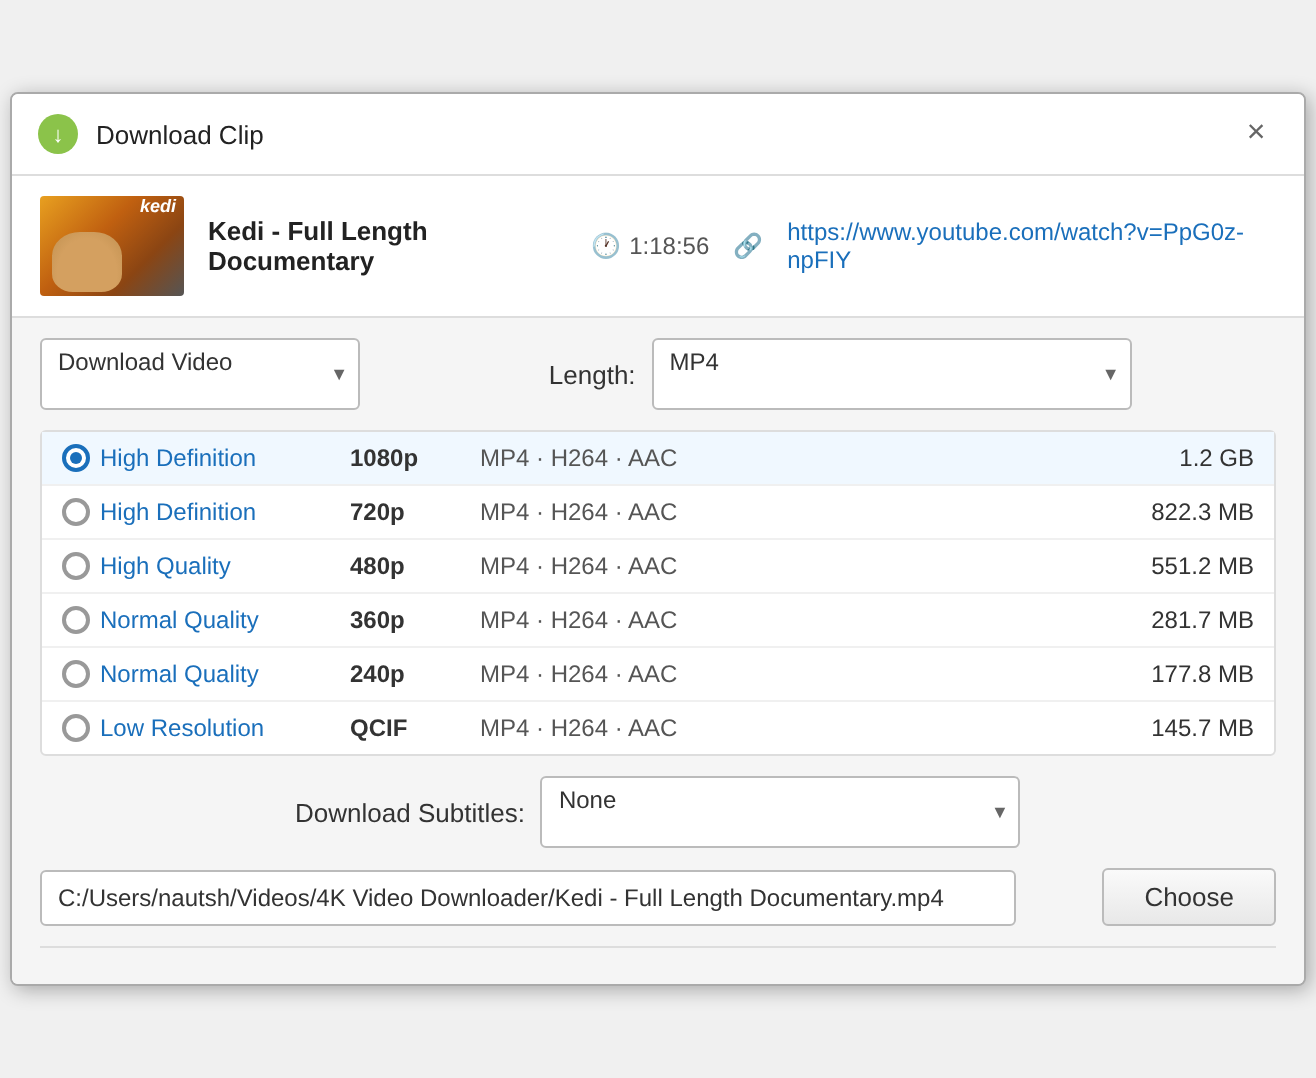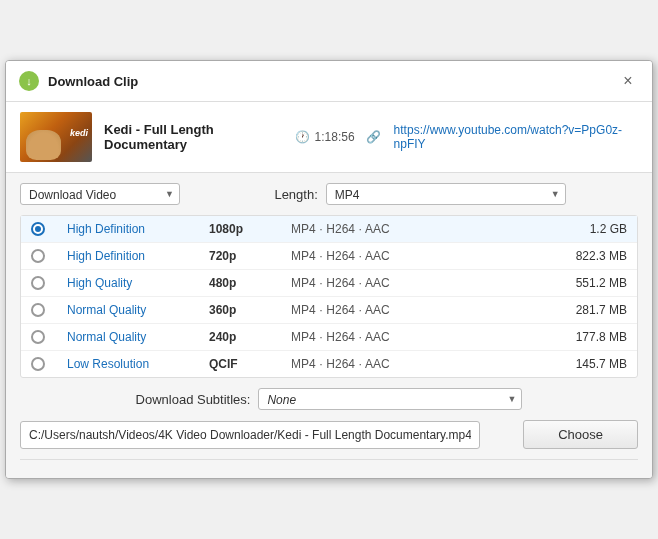--- a/index.html
+++ b/index.html
@@ -20,21 +20,21 @@
       align-items: center;
       justify-content: space-between;
     }
     .title-bar-left {
       display: flex;
       align-items: center;
       gap: 8px;
     }
     .title-text {
       font-size: 13px;
-      font-weight: 700;
+      font-weight: 400;
       color: #222;
     }
     .close-btn {
       width: 24px;
       height: 24px;
       background: none;
       border: none;
       cursor: pointer;
       font-size: 16px;
       color: #666;
@@ -64,21 +64,21 @@
       position: absolute;
       bottom: 2px;
       left: 6px;
       width: 35px;
       height: 30px;
       background: radial-gradient(ellipse at 50% 70%, #d4a060 60%, #c09050 100%);
       border-radius: 40% 40% 30% 30%;
     }
     .thumbnail-text {
       position: absolute;
-      top: 16px;
+      top: 0;
       right: 4px;
       color: white;
       font-size: 9px;
       font-style: italic;
       font-weight: bold;
       text-align: right;
     }
     .video-meta { display: flex; gap: 4px; }
     .video-title { font-size: 13px; font-weight: 600; color: #222; }
     .video-details { display: flex; align-items: center; gap: 12px; }
@@ -94,21 +94,21 @@
       gap: 12px;
       margin-bottom: 10px;
     }
     .format-row-left { flex: 1; }
     .format-row-right { display: flex; align-items: center; gap: 8px; flex: 1.5; }
     .format-label { font-size: 13px; color: #333; }
     select, .custom-select {
       border: 1px solid #bbb;
       background: #fff;
       border-radius: 3px;
-      padding: 4px 24px 2px 8px;
+      padding: 4px 24px 16px 8px;
       font-size: 12px;
       color: #333;
       appearance: none;
       -webkit-appearance: none;
       cursor: pointer;
     }
     .select-wrapper {
       position: relative;
       display: inline-block;
     }
@@ -128,21 +128,21 @@
       background: #fff;
       border: 1px solid #ddd;
       border-radius: 3px;
       margin-bottom: 10px;
     }
     .quality-row {
       display: flex;
       align-items: flex-start;
       padding: 6px 10px;
       border-bottom: 1px solid #f0f0f0;
-      gap: 22px;
+      gap: 5px;
       cursor: pointer;
     }
     .quality-row:last-child { border-bottom: none; }
     .quality-row.selected { background: #f0f8ff; }
     .radio-btn {
       width: 14px;
       height: 14px;
       border-radius: 50%;
       border: 2px solid #999;
       flex-shrink: 0;
@@ -166,41 +166,41 @@
     .quality-codec { flex: 1; font-size: 12px; color: #555; }
     .quality-size { font-size: 12px; color: #333; text-align: right; min-width: 70px; }
     .subtitles-row {
       display: flex;
       align-items: center;
       gap: 8px;
       margin-bottom: 10px;
       justify-content: center;
     }
     .subtitles-label { font-size: 13px; color: #333; }
-    .select-subtitles { width: 264px; font-style: italic; }
+    .select-subtitles { width: 240px; }
     .filepath-row {
       display: flex;
       align-items: center;
       gap: 23px;
       margin-bottom: 10px;
     }
     .filepath-input {
       flex: 1;
       border: 1px solid #bbb;
       border-radius: 3px;
       padding: 6px 8px;
       font-size: 12px;
       color: #333;
       background: #fff;
     }
     .choose-btn, .download-btn, .cancel-btn {
       border: 1px solid #bbb;
       background: linear-gradient(to bottom, #fafafa, #e8e8e8);
       border-radius: 3px;
-      padding: 6px 34px;
+      padding: 6px 20px;
       font-size: 13px;
       color: #333;
       cursor: pointer;
       margin-left: 20px;
     }
     .download-btn {
       background: linear-gradient(to bottom, #fafafa, #e8e8e8);
     }
     .action-row {
       display: flex;

